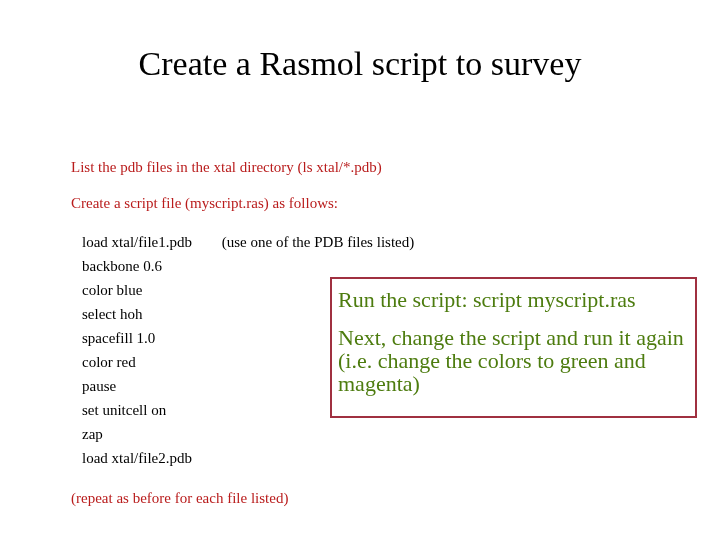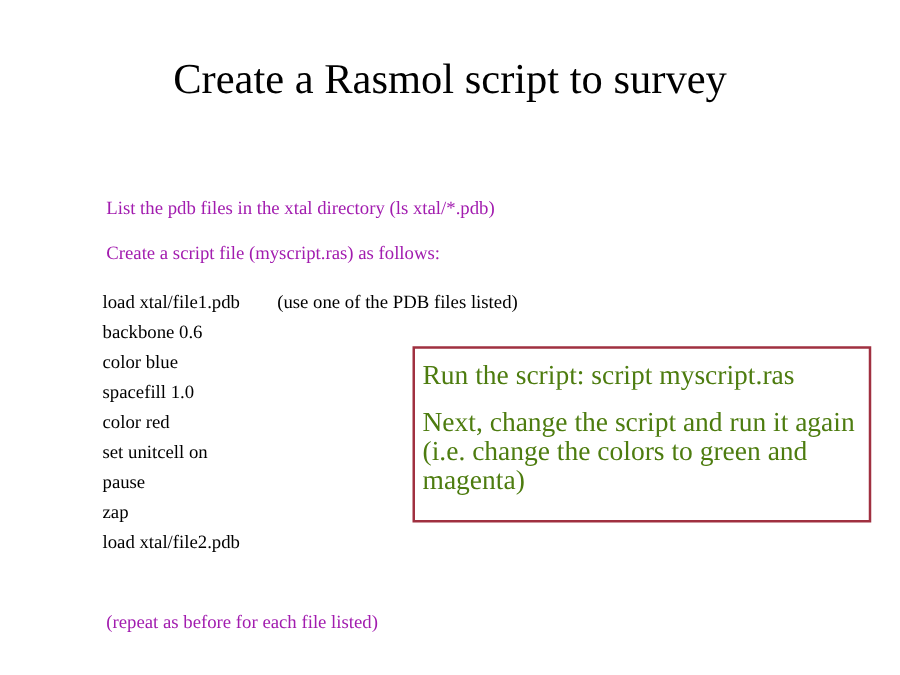--- a/index.html
+++ b/index.html
@@ -39,23 +39,22 @@
     display: block;
     white-space: nowrap;
   }
 
   
   .body-line {
     position: absolute;
     left: 71px;
     font-size: 15px;
     line-height: 19px;
-    color: #a21caf;
+    color: #b91c1c;
     white-space: nowrap;
-    margin-left: 14px;
   }
   .line-list   { top: 158px; }
   .line-create { top: 194px; font-family: Liberation Serif, serif; }
   .line-repeat { top: 489px; }
 
   
   .script {
     position: absolute;
     left: 71px;
     top: 230px;
@@ -117,30 +116,33 @@
       <span class="script-cmd">load xtal/file1.pdb</span>
       <span class="script-note">(use one of the PDB files listed)</span>
     </div>
     <div class="script-row">
       <span class="script-cmd">backbone  0.6</span>
     </div>
     <div class="script-row">
       <span class="script-cmd">color blue</span>
     </div>
     <div class="script-row">
+      <span class="script-cmd">select hoh</span>
+    </div>
+    <div class="script-row">
       <span class="script-cmd">spacefill 1.0</span>
     </div>
     <div class="script-row">
       <span class="script-cmd">color red</span>
     </div>
     <div class="script-row">
-      <span class="script-cmd">set unitcell on</span>
+      <span class="script-cmd">pause</span>
     </div>
     <div class="script-row">
-      <span class="script-cmd">pause</span>
+      <span class="script-cmd">set unitcell on</span>
     </div>
     <div class="script-row">
       <span class="script-cmd">zap</span>
     </div>
     <div class="script-row">
       <span class="script-cmd">load xtal/file2.pdb</span>
     </div>
   </div>
 
   <div class="callout" style="border-color: rgb(160, 48, 64);">

